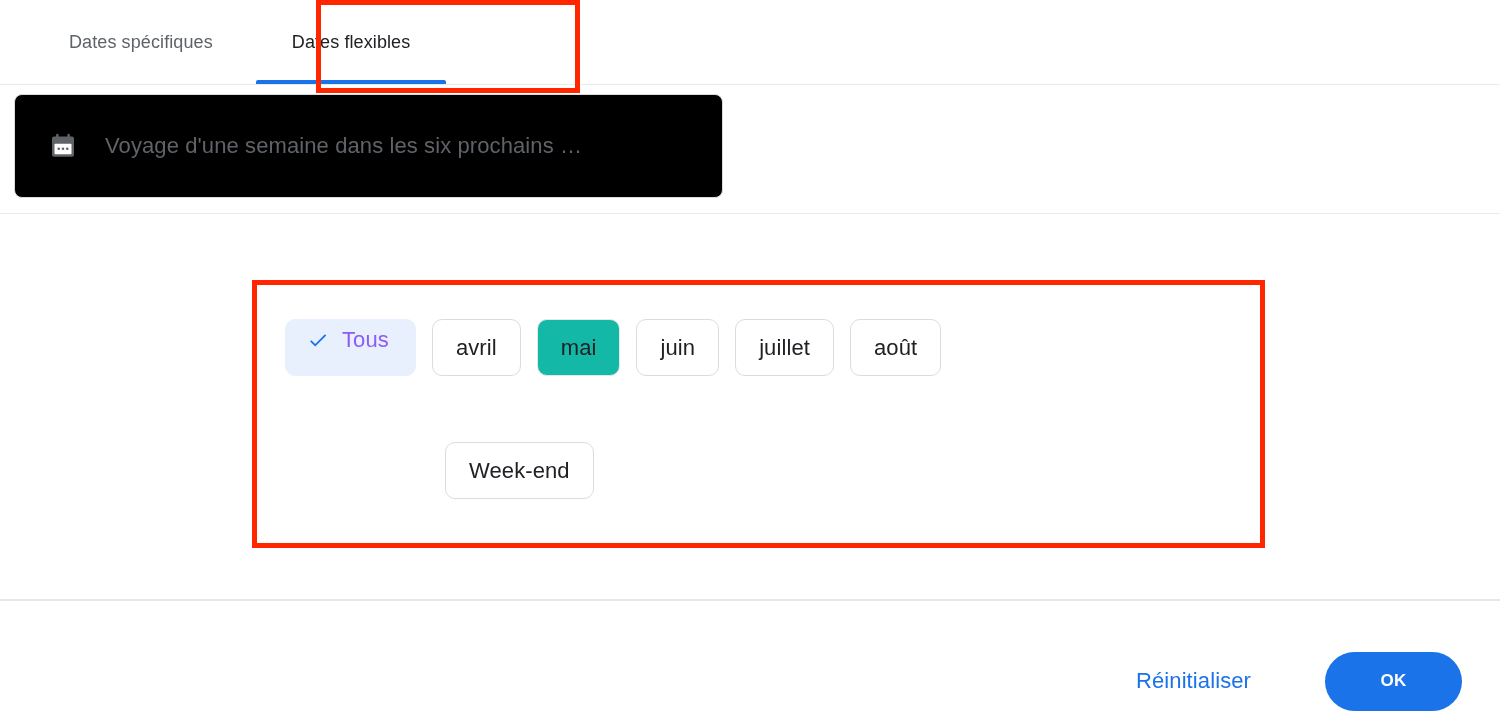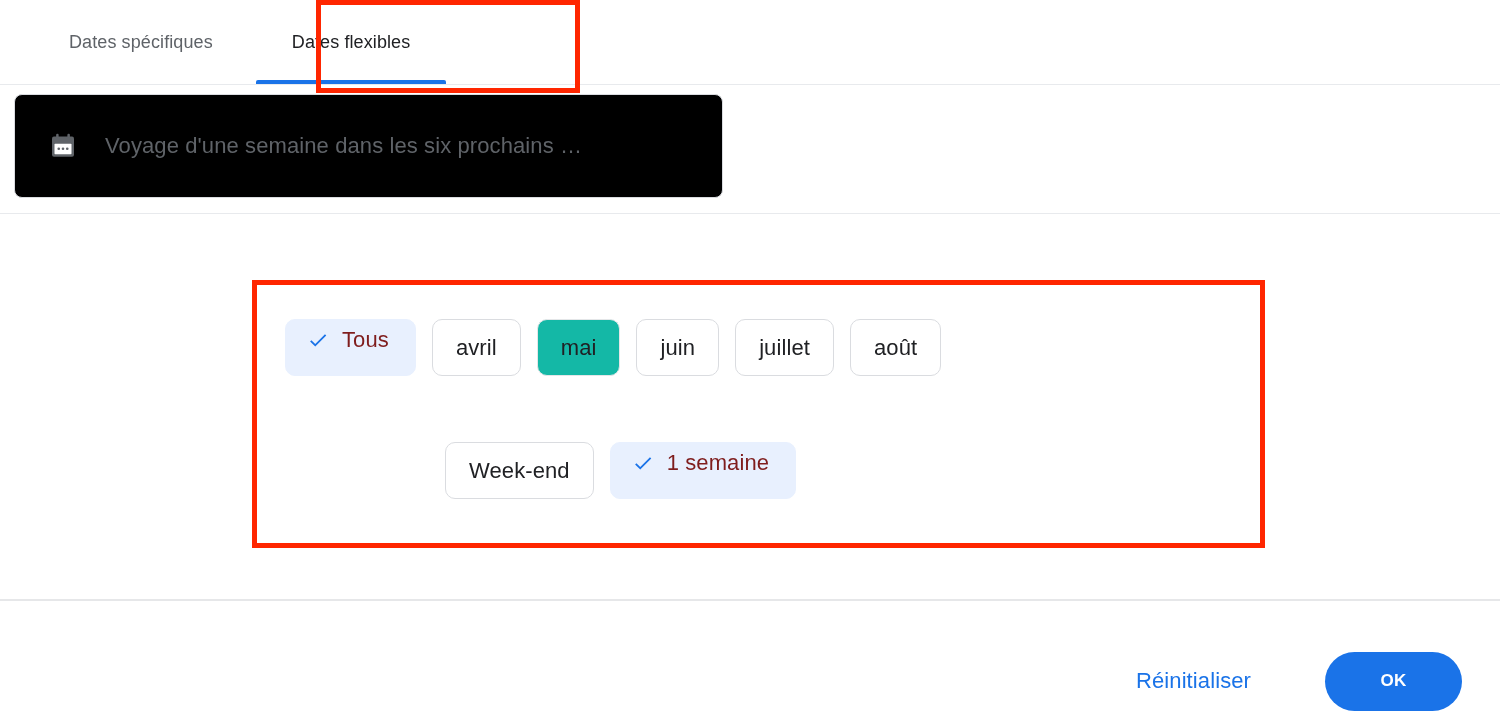--- a/index.html
+++ b/index.html
@@ -143,21 +143,21 @@
     white-space: nowrap;
   }
   .chip:last-child { margin-right: 0; }
   .chip.hovered {
     background: #14b8a6;
     border-color: #e4e6e8;
   }
   .chip.selected {
     background: #e8f0fe;
     border-color: #e8f0fe;
-    color: #7f1d1d;
+    color: #8b5cf6;
     padding: 0 26px 16px 21px;
   }
   .chip .check {
     width: 22px;
     height: 22px;
     margin-right: 13px;
     flex: 0 0 auto;
     display: block;
   }
 
@@ -258,26 +258,20 @@
     </div>
     <div class="chip">
       <span>août</span>
     </div>
   </div>
 
   <div class="chip-row chip-row-durations">
     <div class="chip">
       <span>Week-end</span>
     </div>
-    <div class="chip selected">
-      <svg class="check" viewBox="0 0 24 24">
-        <path d="M9 16.4 4.8 12.2l-1.4 1.4L9 19.2 21 7.2l-1.4-1.4z" fill="#1a73e8"></path>
-      </svg>
-      <span>1 semaine</span>
-    </div>
   </div>
 
   <div class="chips-highlight"></div>
 </div>
 
 <div class="divider-thick"></div>
 
 <div class="footer">
   <span class="reset-link">Réinitialiser</span>
   <button class="ok-button">OK</button>

